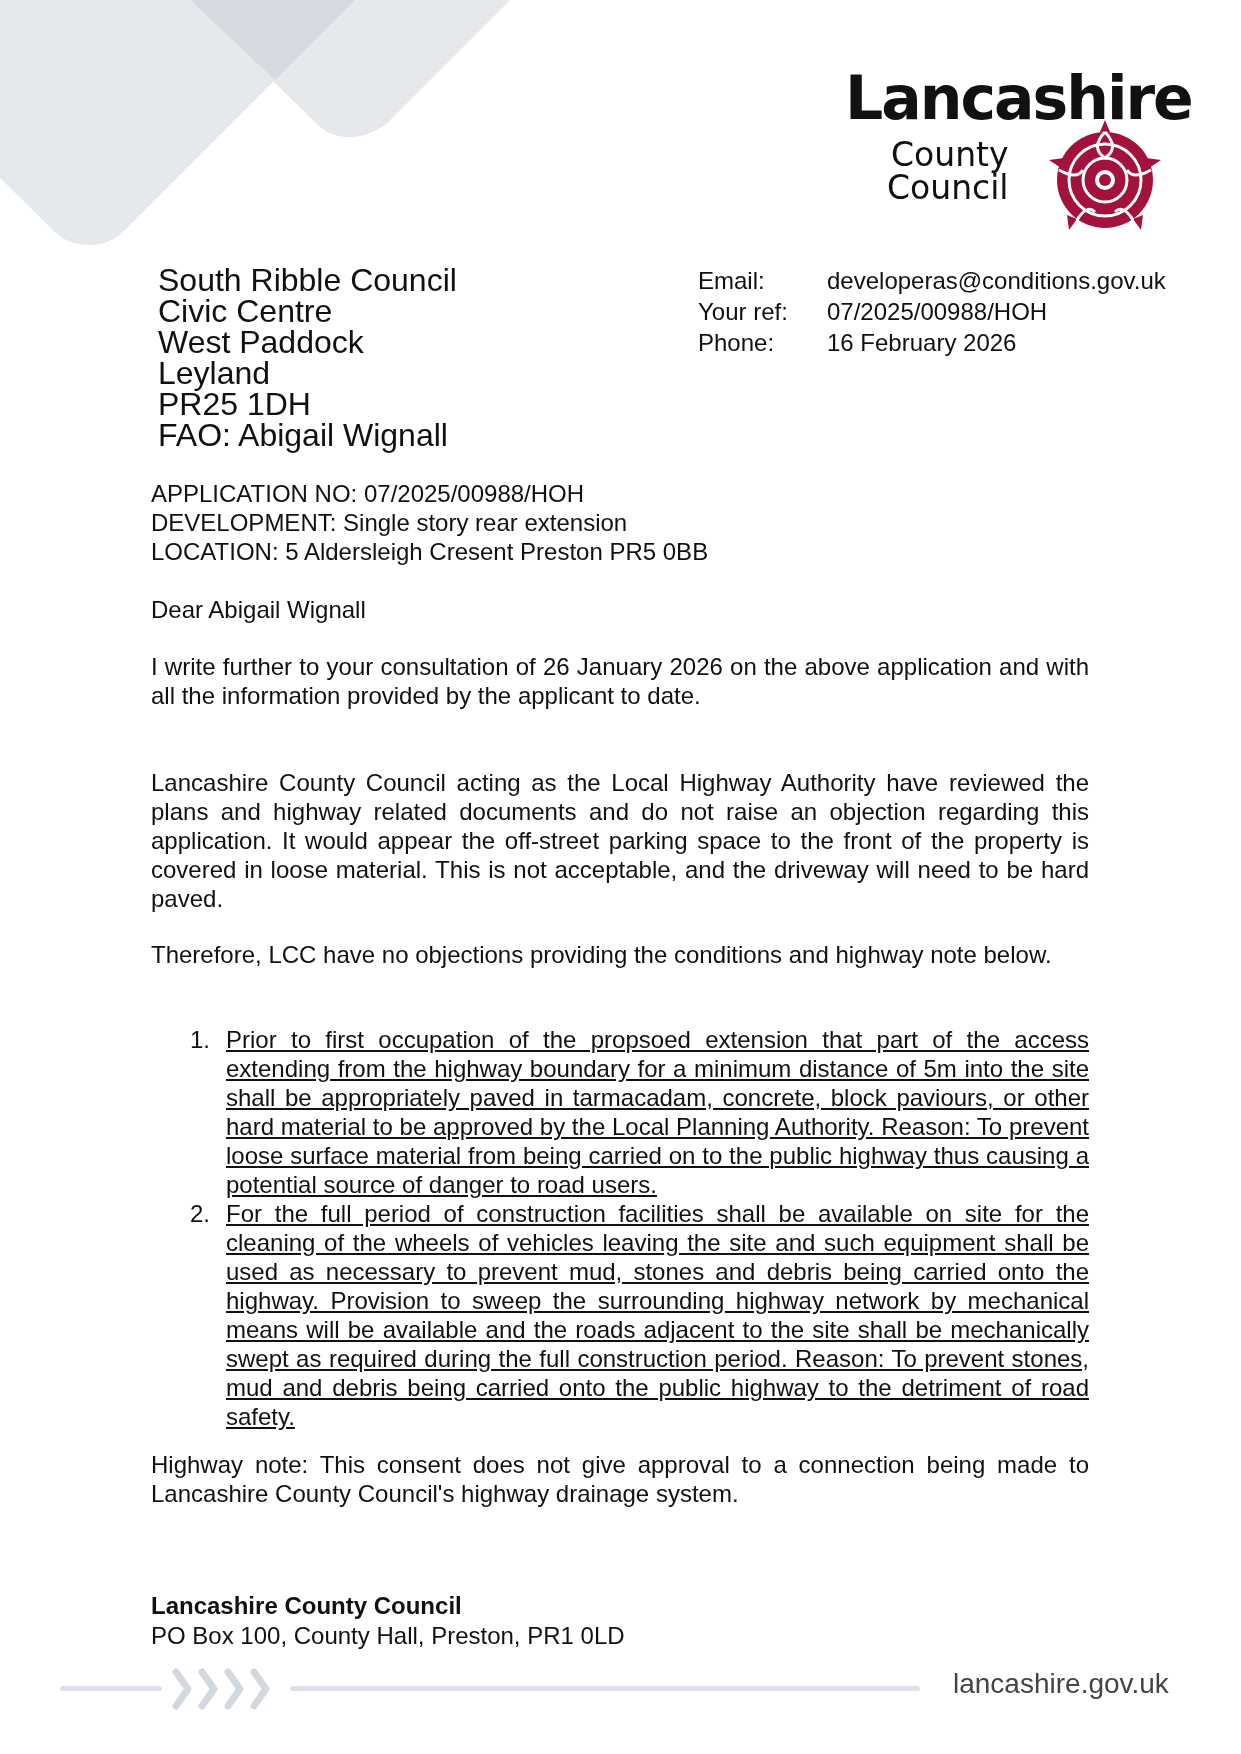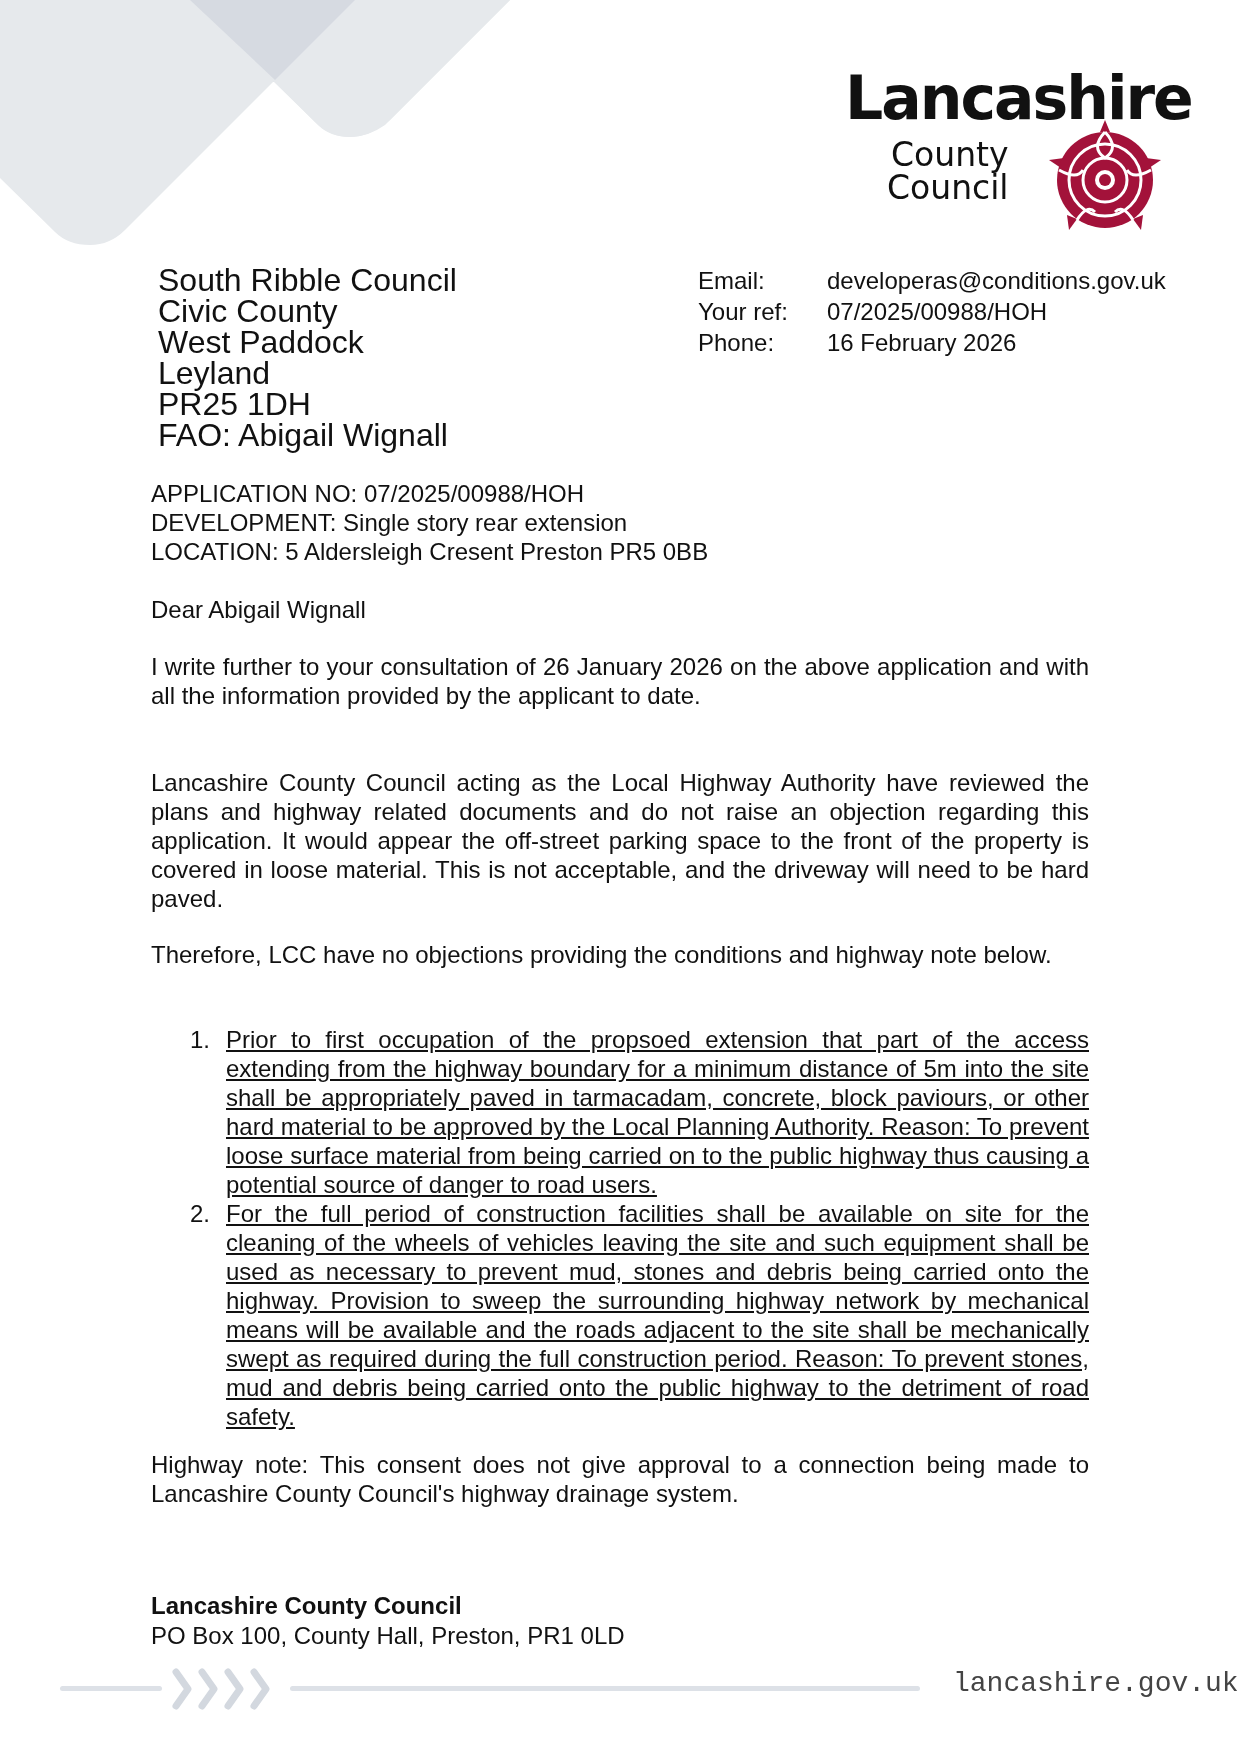--- a/index.html
+++ b/index.html
@@ -26,21 +26,21 @@
     .list { left: 151px; width: 938px; }
     .list-item { display: flex; }
     .list-num { width 75px; min-width: 75px; text-align: right; padding-right: 0; box-sizing: border-box; }
     .list-num span { display: inline-block; width: 75px; text-align: right; padding-right: 16px; box-sizing: border-box; }
     .list-body { flex: 1; text-decoration: underline; }
 
     .sig-name { left: 151px; top: 1591px; font-size: 24px; font-weight: bold; line-height: 30px; }
     .sig-addr { left: 151px; top: 1621px; font-size: 24px; line-height: 30px; }
 
     .footer-line { position: absolute; height: 5px; background: #dde1e7; border-radius: 3px; }
-    .footer-web { left: 953px; top: 1668px; font-size: 28px; color: #444; font-family: Liberation Mono, monospace; }
+    .footer-web { left: 953px; top: 1668px; font-size: 28px; color: #444; font-family: Liberation Sans, sans-serif; }
   </style>
 </head>
 <body>
 
 <svg class="deco" viewBox="0 0 820 260" xmlns="http://www.w3.org/2000/svg">
   <path d="M0 0 L 275 0 L 275 0 L 0 0 Z" fill="#e6e9ec"></path>
   <path d="M0 0 L 275 0 L 100 172 Q 85 186 70 186 Q 55 186 45 176 L 0 132 Z" fill="#e6e9ec"></path>
   <path d="M190 0 L 510 0 L 390 120 Q 370 137 350 137 Q 330 137 315 122 L 190 0 Z" fill="#e6e9ec"></path>
   <path d="M190 0 L 355 0 L 273 82 Z" fill="#d6dae1"></path>
   <path d="M0 0 L 275 0 L 275 80 L 125 230 Q 110 245 90 245 Q 68 245 55 232 L 0 178 Z" fill="#e6e9ec"></path>
@@ -70,21 +70,21 @@
       <path d="M88 102 Q 78 86 70 94"></path>
       <path d="M32 102 Q 42 86 50 94"></path>
     </g>
     <circle cx="60" cy="62" r="10" fill="#ffffff"></circle>
     <circle cx="60" cy="62" r="6" fill="#a3123a"></circle>
   </svg>
 </div>
 
 <div class="abs addr">
   <div>South Ribble Council</div>
-  <div>Civic County</div>
+  <div>Civic Centre</div>
   <div>West Paddock</div>
   <div>Leyland</div>
   <div>PR25 1DH</div>
   <div>FAO: Abigail Wignall</div>
 </div>
 
 <div class="abs contact">
   <div class="contact-row">
     <span class="contact-label">Email:</span>
     <span>developeras@conditions.gov.uk</span>

